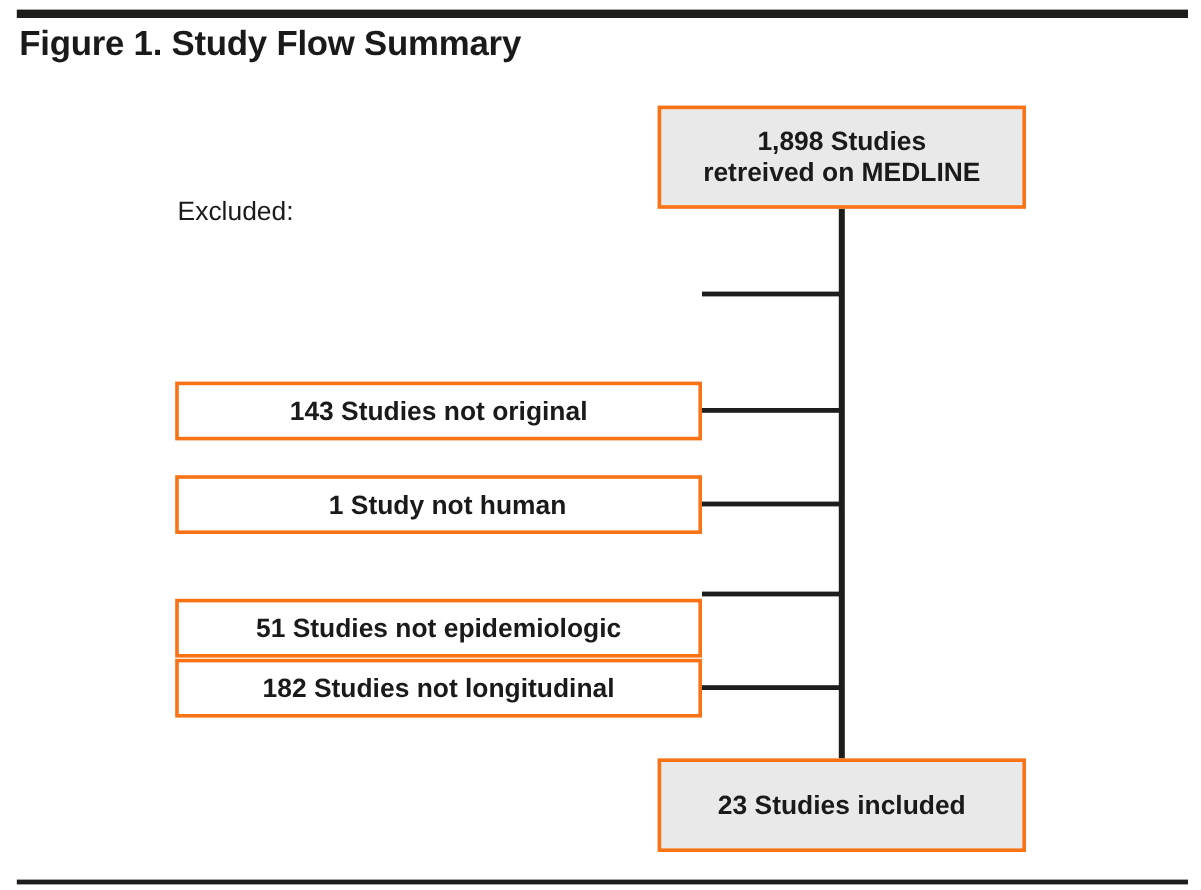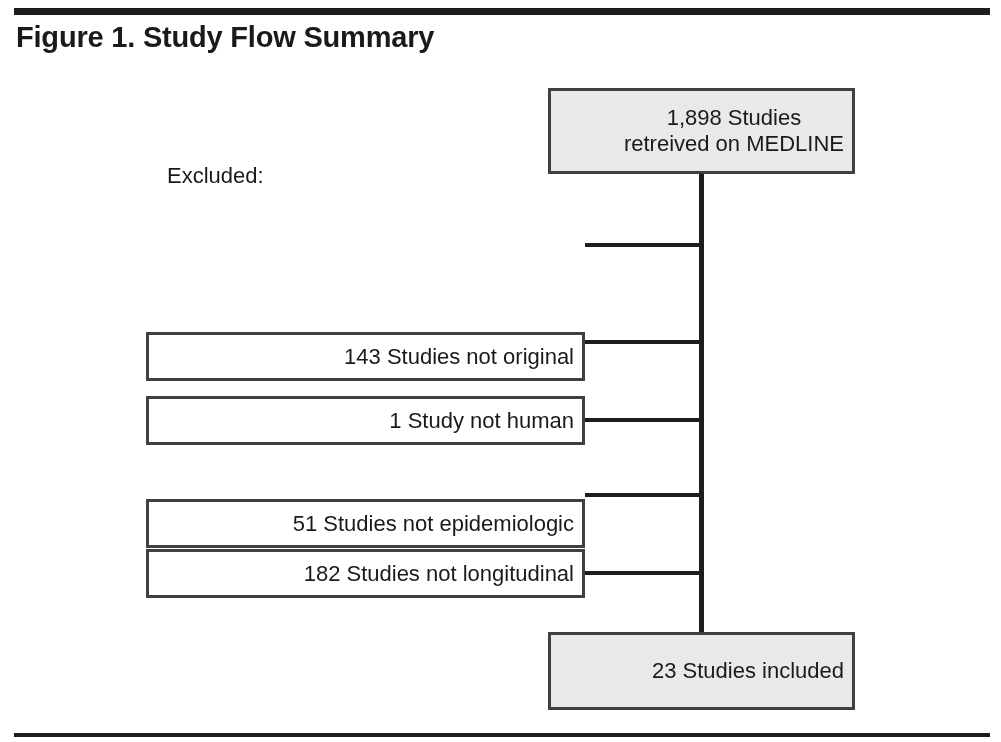--- a/index.html
+++ b/index.html
@@ -50,36 +50,36 @@
   }
 
   
   .excluded-label {
     position: absolute;
     left: 148px;
     top: 164px;
     font-size: 22px;
     line-height: 1.1;
     white-space: nowrap;
-    margin-left: 19px;
   }
 
   
   .node {
     position: absolute;
     box-sizing: border-box;
-    border: 3px solid #404040;
+    border: 3px solid #f97316;
     background: #ffffff;
     display: flex;
     align-items: center;
-    justify-content: flex-end;
+    justify-content: center;
     text-align: center;
     font-size: 22px;
     line-height: 1.18;
     padding: 2px 8px;
+    font-weight: bold;
   }
   .node.shaded {
     background: #e9e9e9;
   }
   .node-text {
     display: block;
     white-space: pre-line;
   }
 
   
@@ -91,21 +91,21 @@
   }
   
   #node-excl-0 {
     left: 146px;
     top: 202px;
     width: 439px;
     height: 87px;
   }
   #node-excl-1 {
     left: 146px;
-    top: 332px;
+    top: 318px;
     width: 439px;
     height: 49px;
   }
   #node-excl-2 {
     left: 146px;
     top: 396px;
     width: 439px;
     height: 49px;
     padding-left: 23px;
   }

